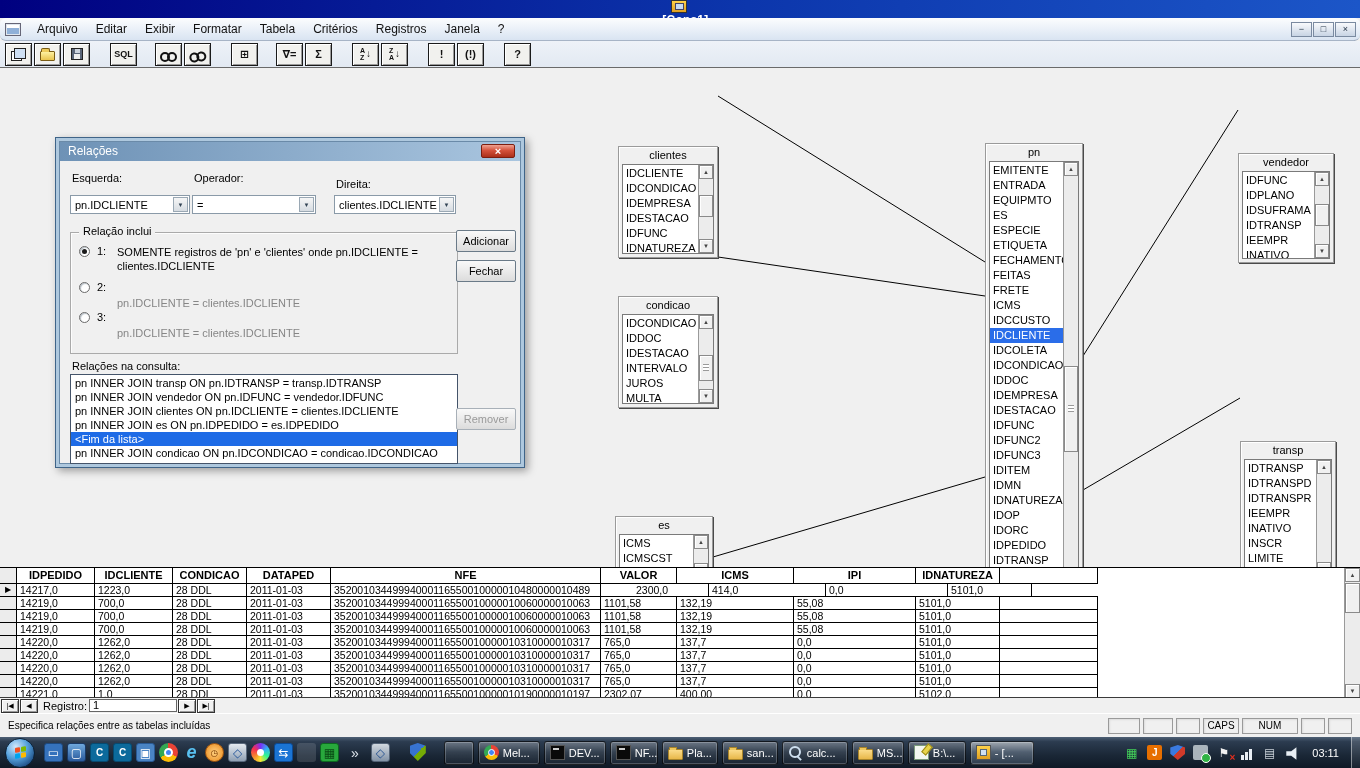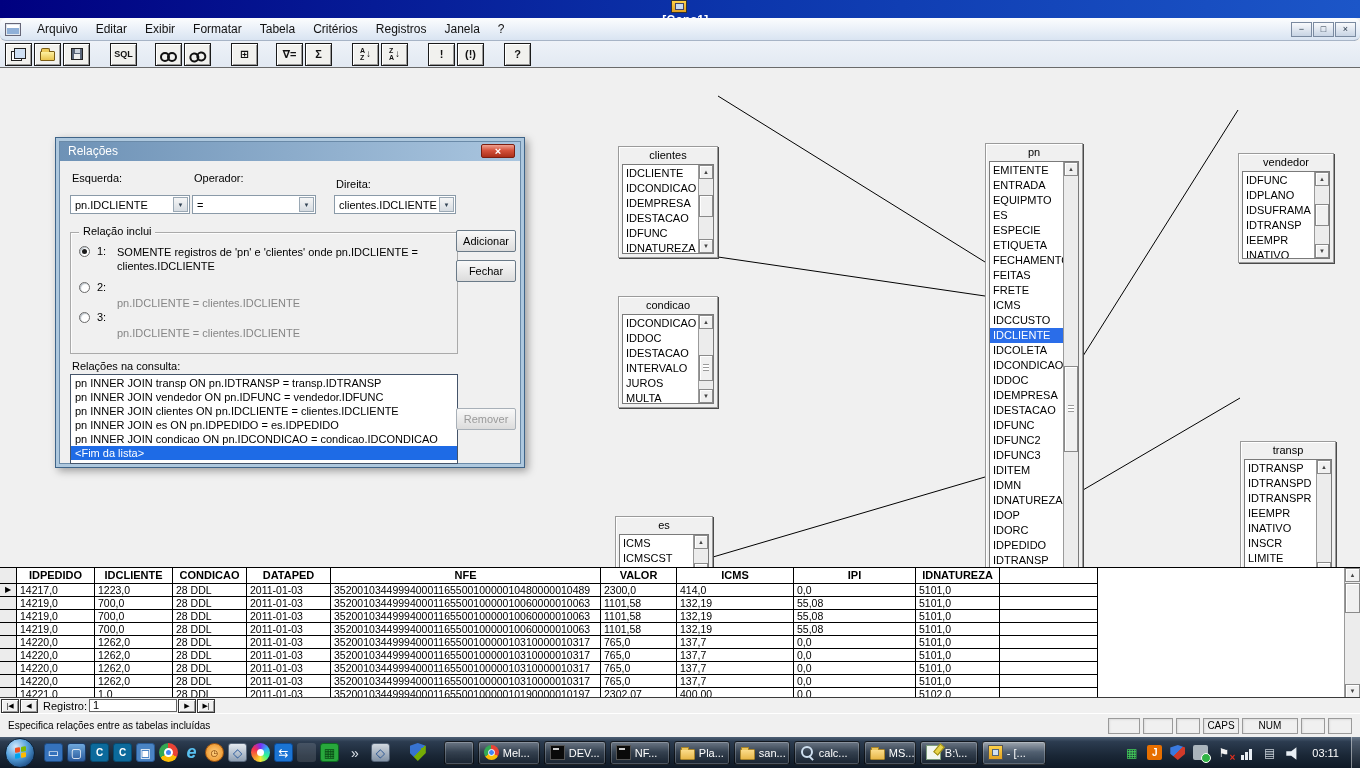--- a/index.html
+++ b/index.html
@@ -425,22 +425,22 @@
           <div class="radio" style="left: 8px; top: 79px;"></div>
           <div class="gb-num" style="left: 26px; top: 78px;">3:</div>
           <div class="gb-sub" style="left: 46px; top: 94px;">pn.IDCLIENTE = clientes.IDCLIENTE</div>
         </div>
       <div class="dlg-listlabel">Relações na consulta:</div>
       <div class="dlg-list">
           <div class="dlg-li">pn INNER JOIN transp ON pn.IDTRANSP = transp.IDTRANSP</div>
           <div class="dlg-li">pn INNER JOIN vendedor ON pn.IDFUNC = vendedor.IDFUNC</div>
           <div class="dlg-li">pn INNER JOIN clientes ON pn.IDCLIENTE = clientes.IDCLIENTE</div>
           <div class="dlg-li">pn INNER JOIN es ON pn.IDPEDIDO = es.IDPEDIDO</div>
+          <div class="dlg-li sel">&lt;Fim da lista&gt;</div>
           <div class="dlg-li">pn INNER JOIN condicao ON pn.IDCONDICAO = condicao.IDCONDICAO</div>
-          <div class="dlg-li sel">&lt;Fim da lista&gt;</div>
         </div>
       <div class="dlg-btn" style="top:88px">Adicionar</div>
       <div class="dlg-btn" style="top:118px">Fechar</div>
       <div class="dlg-btn disabled" style="top:266px">Remover</div>
     </div>
   </div>
 
   <div class="gridarea">
     <div class="grid-head">
         <div class="g-selh"></div>
@@ -456,21 +456,21 @@
         <div class="gh-cell" style="width: 98px;"></div>
       </div>
     <div class="grid-rows">
         <div class="grid-row">
           <div class="g-sel">▶</div>
           <div class="g-cell" style="width: 78px;">14217,0</div>
           <div class="g-cell" style="width: 78px;">1223,0</div>
           <div class="g-cell" style="width: 74px;">28 DDL</div>
           <div class="g-cell" style="width: 84px;">2011-01-03</div>
           <div class="g-cell" style="width: 270px;">35200103449994000116550010000010480000010489</div>
-          <div class="g-cell" style="width: 76px;">2300,0</div>
+          <div class="g-cell" style="width: 76px; margin-left: 32px;">2300,0</div>
           <div class="g-cell" style="width: 117px;">414,0</div>
           <div class="g-cell" style="width: 122px;">0,0</div>
           <div class="g-cell" style="width: 84px;">5101,0</div>
           <div class="g-cell" style="width: 98px;"></div>
         </div>
         <div class="grid-row">
           <div class="g-sel"></div>
           <div class="g-cell" style="width: 78px;">14219,0</div>
           <div class="g-cell" style="width: 78px;">700,0</div>
           <div class="g-cell" style="width: 74px;">28 DDL</div>
@@ -655,21 +655,21 @@
           </span>
         </div>
         <div class="task-btn" style="width: 62px;">
           <span class="task-ic ti-chrome"></span>
           <span>Mel...</span>
         </div>
         <div class="task-btn" style="width: 62px;">
           <span class="task-ic ti-cmd"></span>
           <span>DEV...</span>
         </div>
-        <div class="task-btn" style="width: 60px;">
+        <div class="task-btn" style="width: 48px;">
           <span class="task-ic ti-cmd"></span>
           <span>NF...</span>
         </div>
         <div class="task-btn" style="width: 56px;">
           <span class="task-ic ti-folder"></span>
           <span>Pla...</span>
         </div>
         <div class="task-btn" style="width: 56px;">
           <span class="task-ic ti-folder"></span>
           <span>san...</span>

